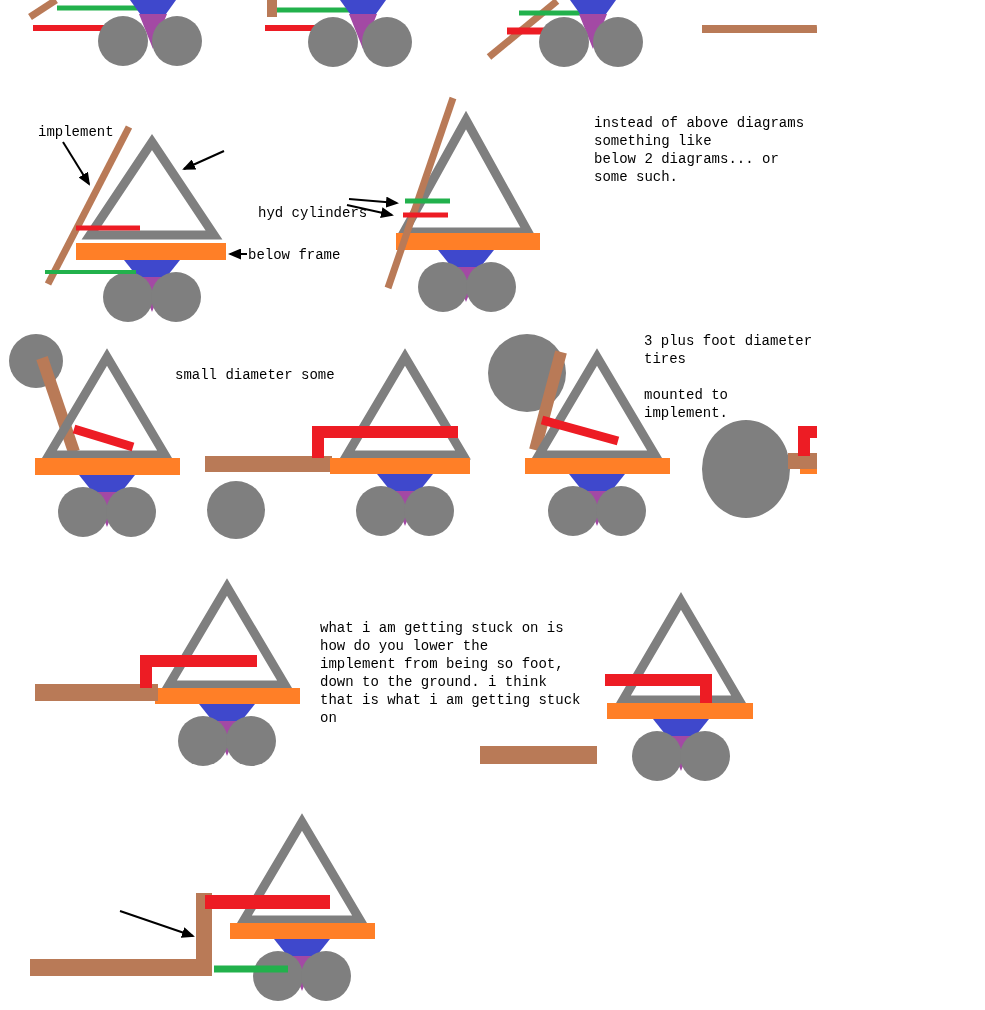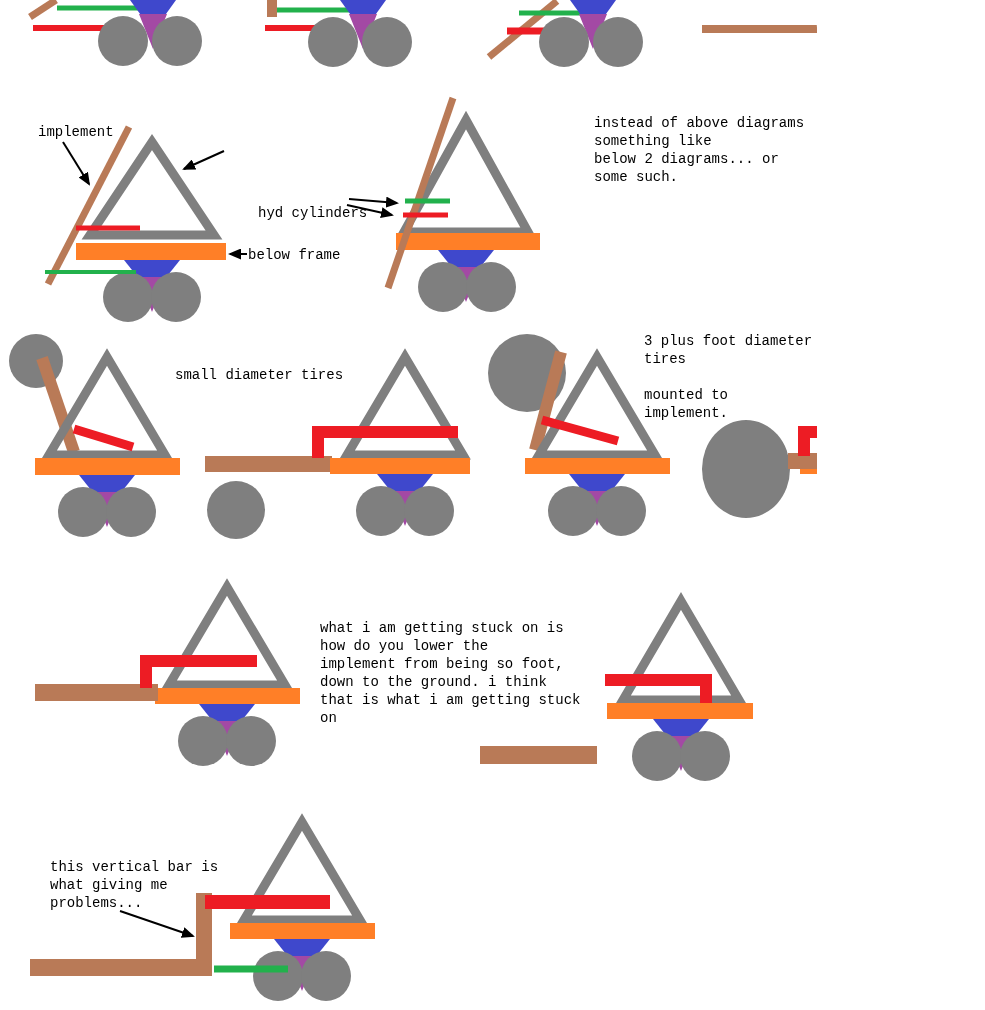--- a/index.html
+++ b/index.html
@@ -183,26 +183,23 @@
     <line class="ink" x1="347" y1="205" x2="392" y2="215" marker-end="url(#arrow)"></line>
     <line class="ink" x1="247" y1="254" x2="230" y2="254" marker-end="url(#arrow)"></line>
     <line class="ink" x1="120" y1="911" x2="193" y2="936" marker-end="url(#arrow)"></line>
   </svg>
 
   <div class="label" style="left:38px;top:123px;">implement</div>
   <div class="label" style="left:258px;top:204px;">hyd cylinders</div>
   <div class="label" style="left:248px;top:246px;">below frame</div>
   <div class="label" style="left:594px;top:114px;">instead of above diagrams something like
 below 2 diagrams... or some such.</div>
-  <div class="label" style="left:175px;top:366px;">small diameter tires</div>
+  <div class="label" style="left:175px;top:366px;">small diameter some</div>
   <div class="label" style="left:644px;top:332px;">3 plus foot diameter tires
 
 mounted to implement.</div>
   <div class="label" style="left:320px;top:619px;">what i am getting stuck on is
 how do you lower the
 implement from being so foot,
 down to the ground.  i think
 that is what i am getting stuck
 on</div>
-  <div class="label" style="left:50px;top:858px;">this vertical bar is
-what giving me
-problems...</div>
 </div>
 
 </body></html>

